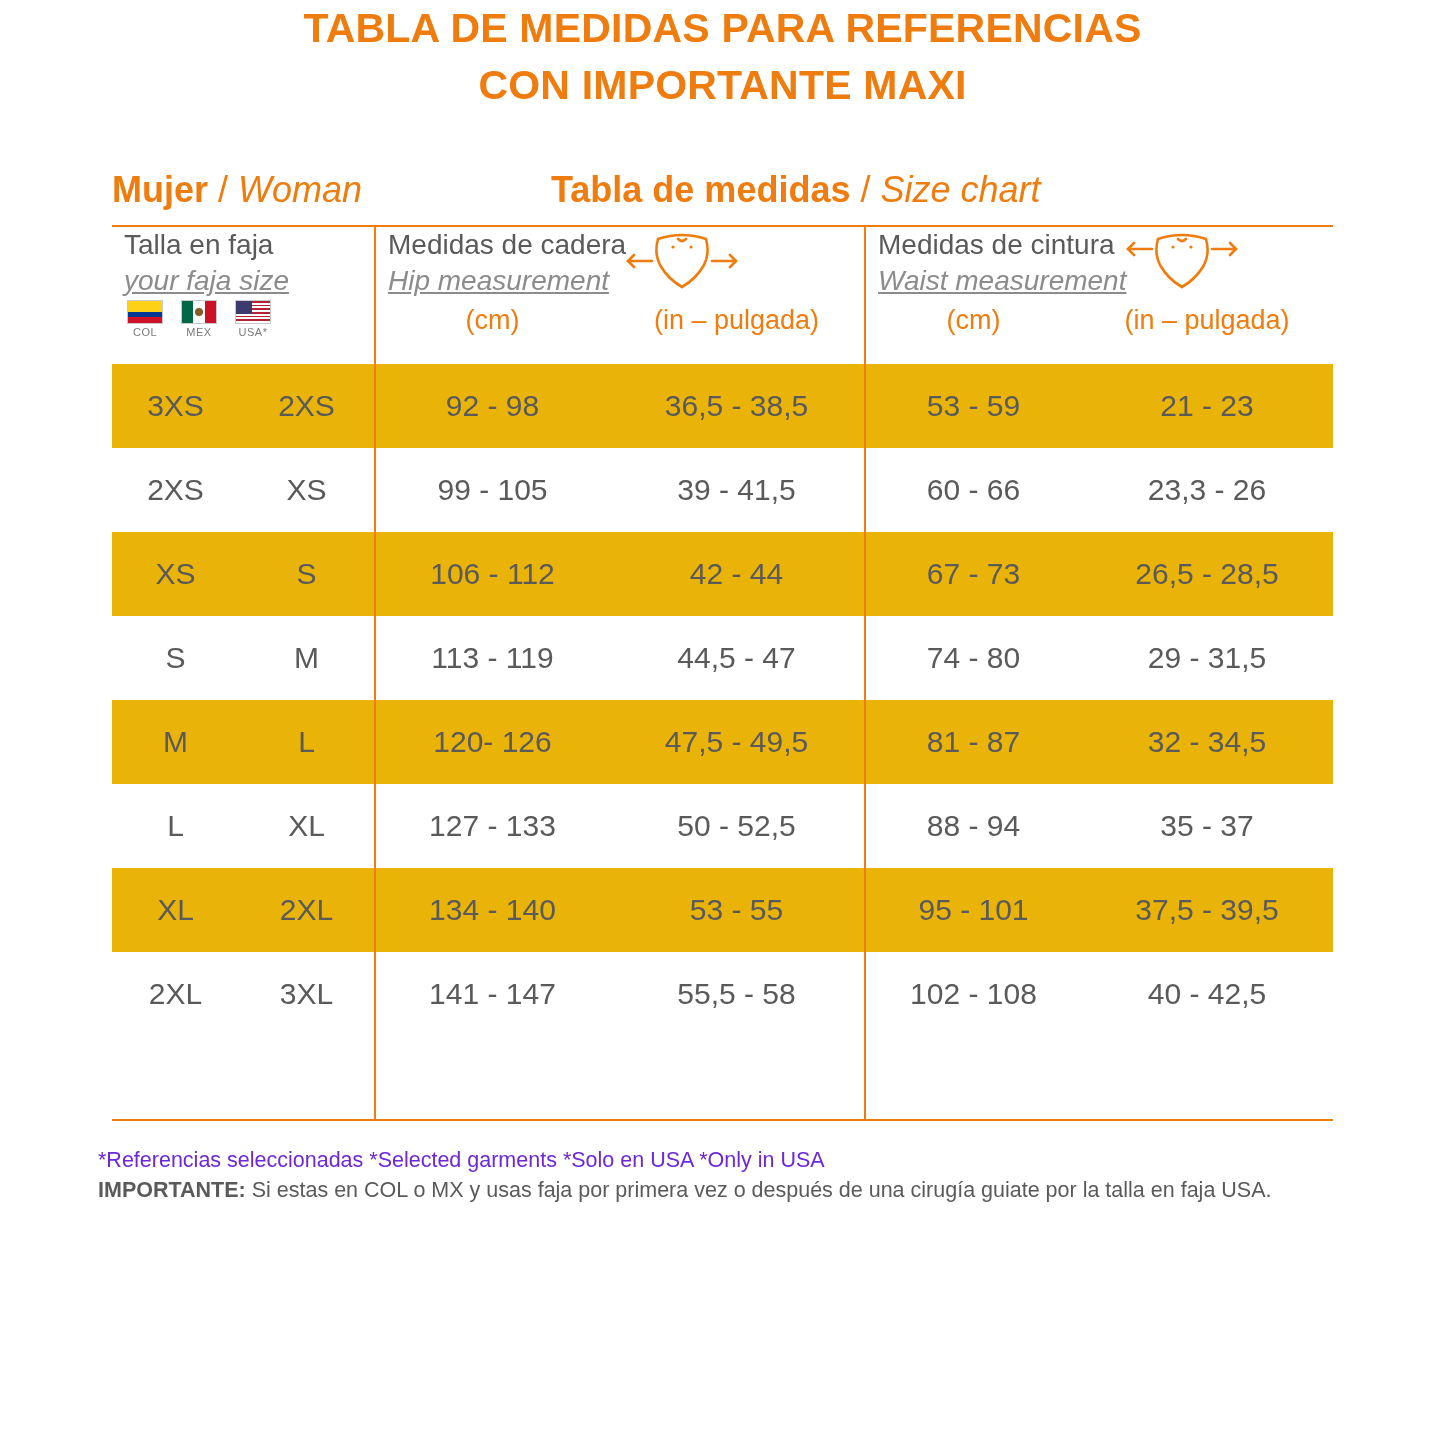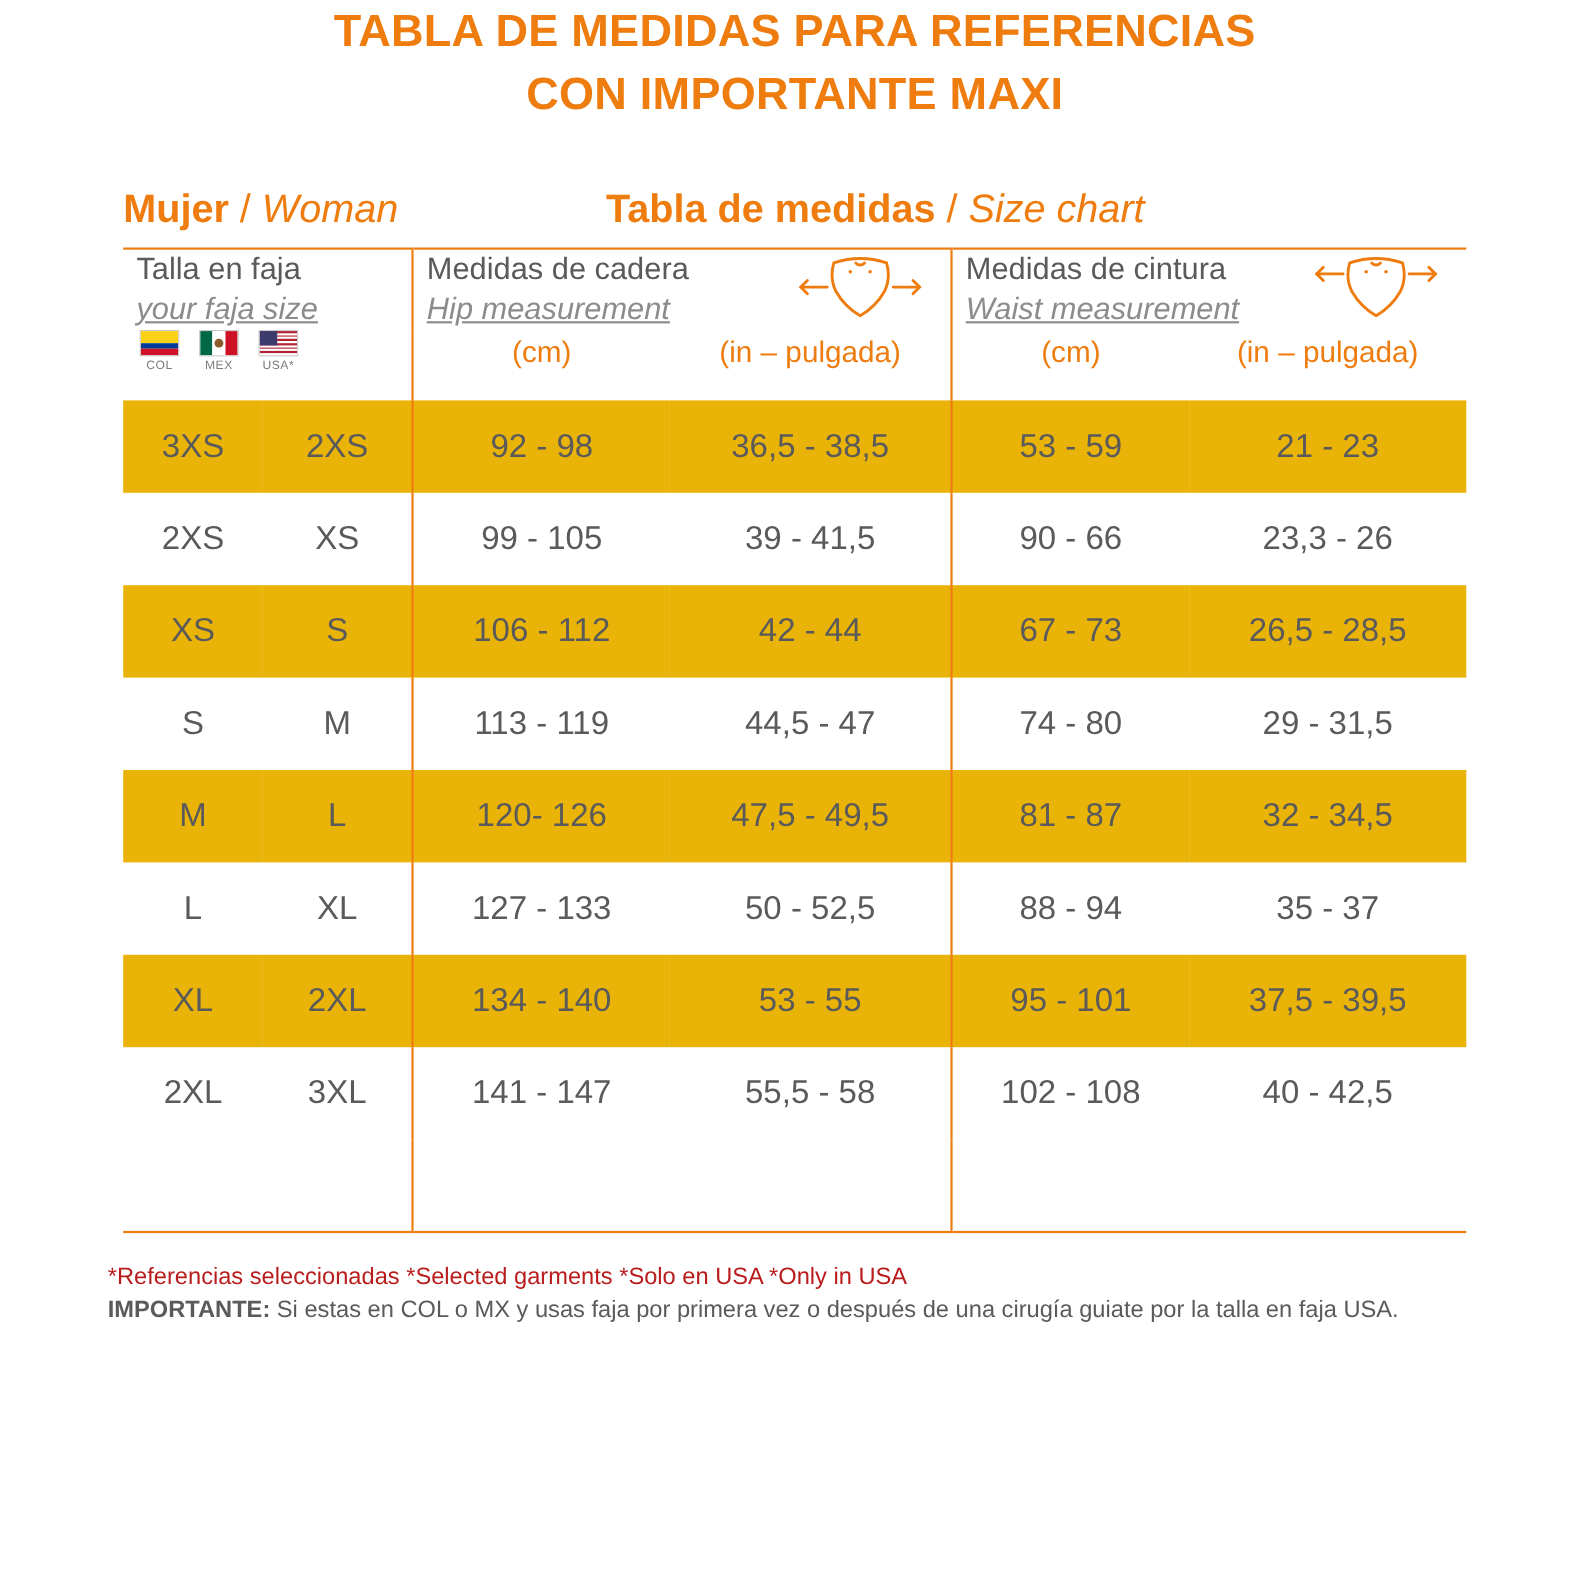--- a/index.html
+++ b/index.html
@@ -71,21 +71,20 @@
   .hdr-title {
     font-size: 28px;
     color: #5a5a5a;
     line-height: 1.28;
     padding-left: 12px;
   }
   .hdr-title .en { font-style: italic; color: #8c8c8c; display: block; text-decoration: underline; }
   .measure-head {
     display: flex;
     align-items: flex-start;
-    justify-content: space-between;
   }
   .measure-head .txt { padding-left: 12px; }
   .icon-wrap { padding-right: 26px; padding-top: 2px; }
 
   .unit-row td {
     font-size: 27px;
     color: #ee7c0e;
     text-align: center;
     padding-bottom: 22px;
   }
@@ -135,21 +134,21 @@
   tbody.data tr.alt td { background: #eab308; }
   .vline-l { border-left: 2px solid #ee7c0e; }
   .bottom-line td { border-bottom: 2px solid #ee7c0e; height: 0; padding: 0; }
 
   .notes {
     margin: 24px 98px 0 98px;
     font-size: 21.5px;
     line-height: 1.42;
     color: #5a5a5a;
   }
-  .notes .n1 { color: #b91c1c; }
+  .notes .n1 { color: #6d28d9; }
   .notes .n2 b { font-weight: bold; }
   .notes .n3 { font-style: italic; }
   .notes .n3 b { font-weight: bold; font-style: normal; }
 </style>
 </head>
 <body>
 
 <div class="page">
 
   <h1 class="title">
@@ -280,21 +279,21 @@
         <td class="vline-l">92 - 98</td>
         <td>36,5 - 38,5</td>
         <td class="vline-l">53 - 59</td>
         <td>21 - 23</td>
       </tr>
       <tr>
         <td>2XS</td>
         <td>XS</td>
         <td class="vline-l">99 - 105</td>
         <td>39 - 41,5</td>
-        <td class="vline-l">90 - 66</td>
+        <td class="vline-l">60 - 66</td>
         <td>23,3 - 26</td>
       </tr>
       <tr class="alt">
         <td>XS</td>
         <td>S</td>
         <td class="vline-l">106 - 112</td>
         <td>42 - 44</td>
         <td class="vline-l">67 - 73</td>
         <td>26,5 - 28,5</td>
       </tr>

